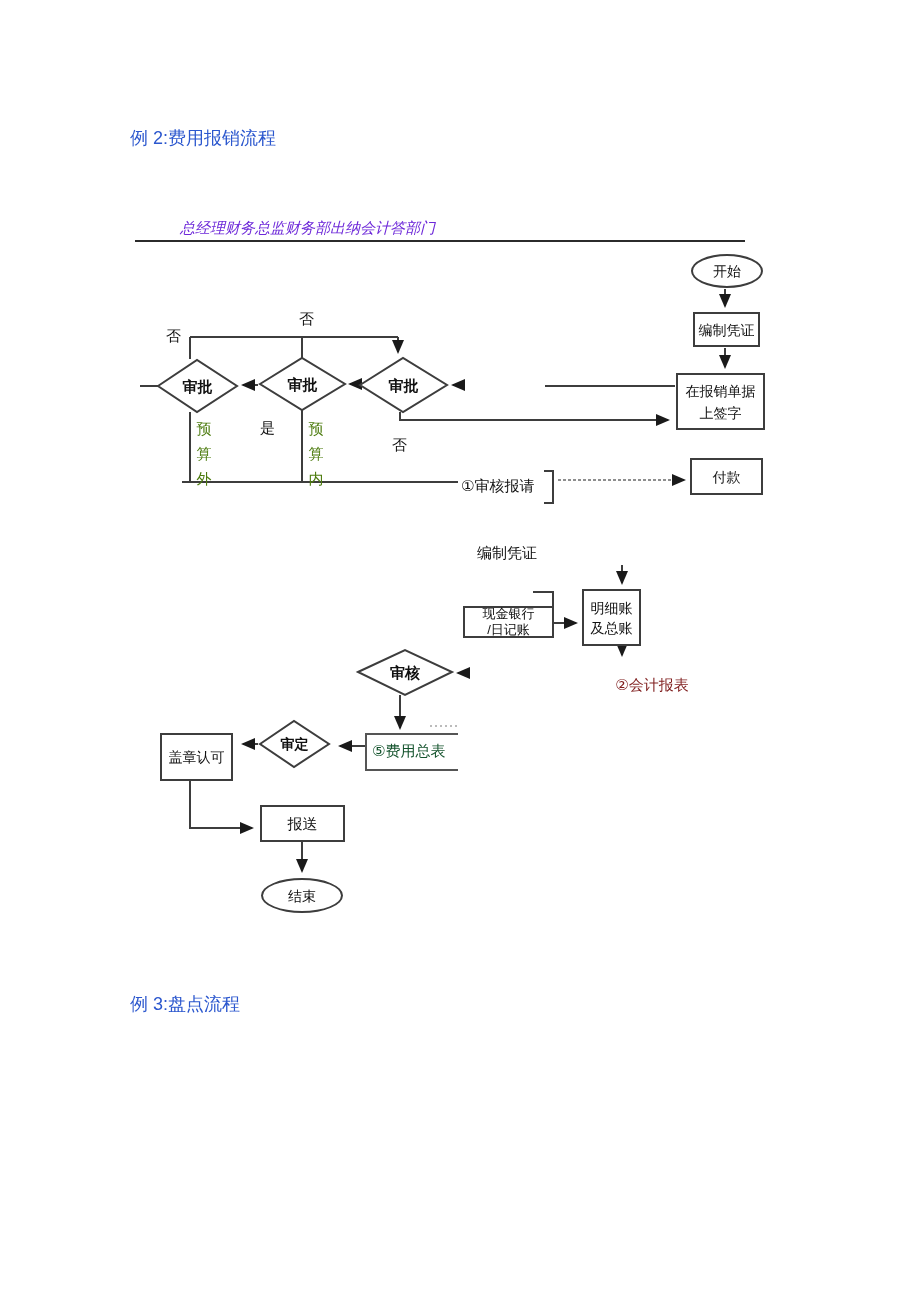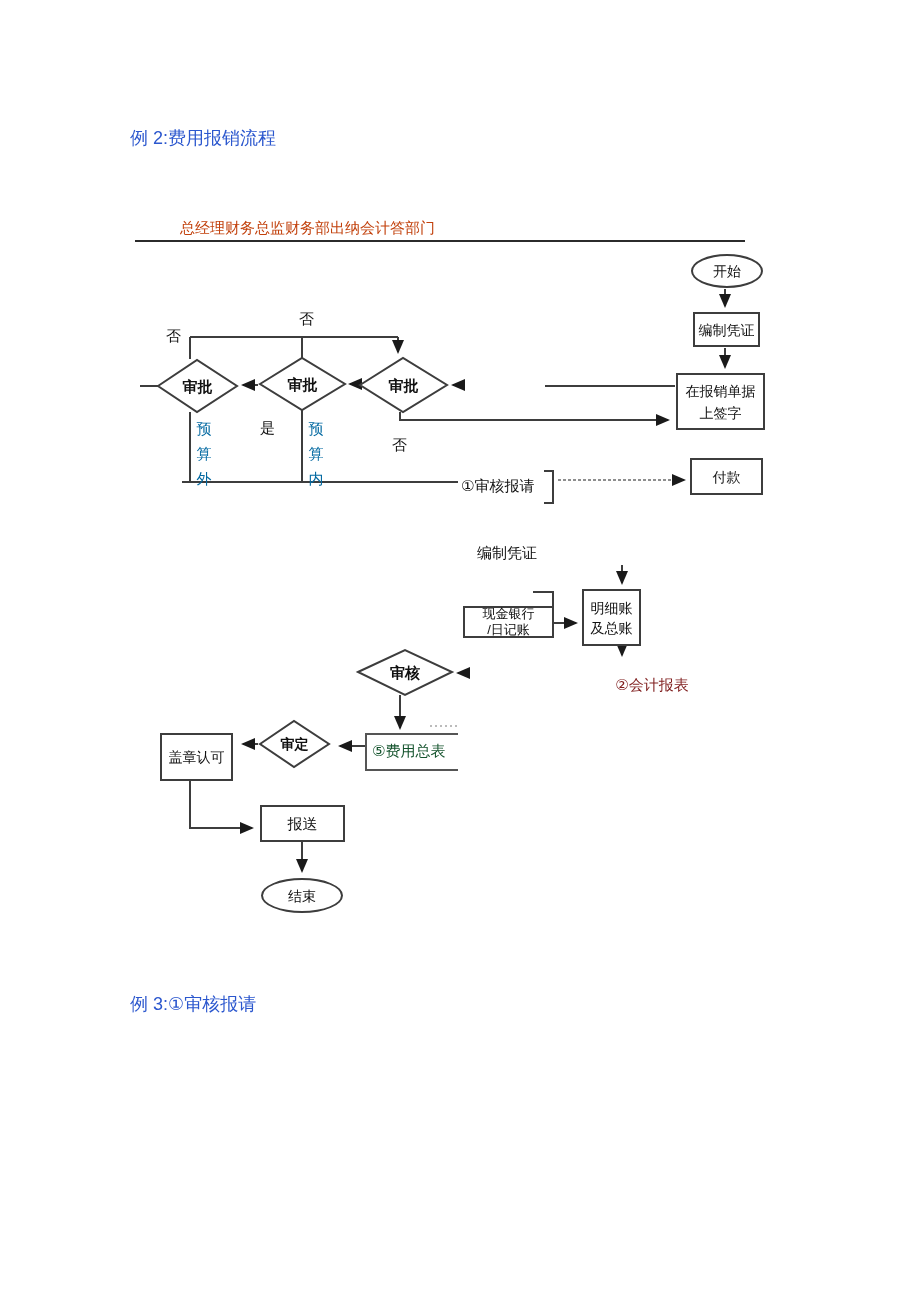--- a/index.html
+++ b/index.html
@@ -1,38 +1,38 @@
 <!DOCTYPE html>
 <html><head>
 <meta charset="utf-8">
 <style>
   html,body{margin:0;padding:0;background:#ffffff;}
   .page{position:relative;width:920px;height:1301px;background:#ffffff;overflow:hidden;
         font-family:"Liberation Sans","DejaVu Sans",sans-serif;color:#111;}
   .heading{position:absolute;font-size:18px;color:#2b57ce;white-space:nowrap;}
-  .lane-header{position:absolute;left:180px;top:219px;font-size:15px;color:#c2410c;white-space:nowrap;}
+  .lane-header{position:absolute;left:180px;top:219px;font-size:15px;color:#6d28d9;white-space:nowrap;font-style:italic;}
   svg.diagram{position:absolute;left:0;top:0;}
   .box{position:absolute;box-sizing:border-box;border:2px solid #3d3d3d;background:#fff;
        display:flex;flex-direction:column;align-items:center;justify-content:center;
        text-align:center;font-size:14px;line-height:18px;color:#111;}
   .ellipse{border-radius:50%;}
   .dlabel{position:absolute;text-align:center;font-size:15px;color:#111;font-weight:bold;}
   .flabel{position:absolute;font-size:15px;color:#111;white-space:nowrap;}
-  .vlabel{position:absolute;width:18px;font-size:15px;line-height:25px;color:#0369a1;
+  .vlabel{position:absolute;width:18px;font-size:15px;line-height:25px;color:#4d7c0f;
           word-break:break-all;white-space:normal;text-align:center;}
   .sumlabel{position:absolute;left:372px;top:742px;width:88px;font-size:15px;color:#14532d;}
   .centerlabel{position:absolute;left:592px;top:676px;width:120px;text-align:center;font-size:15px;color:#7f1d1d;}
 </style>
 </head>
 <body>
 
 <div class="page">
 
   <div class="heading" style="top:126px;left:130px;">例 2:费用报销流程</div>
-  <div class="heading" style="top:992px;left:130px;">例 3:①审核报请</div>
+  <div class="heading" style="top:992px;left:130px;">例 3:盘点流程</div>
 
   <div class="lane-header">总经理财务总监财务部出纳会计答部门</div>
 
   <svg class="diagram" width="920" height="1301" viewBox="0 0 920 1301">
     <defs>
       <marker id="arr" markerWidth="8" markerHeight="8" refX="6" refY="3" orient="auto">
         <path d="M0,0 L7,3 L0,6 z" fill="#1a1a1a"></path>
       </marker>
     </defs>
 

